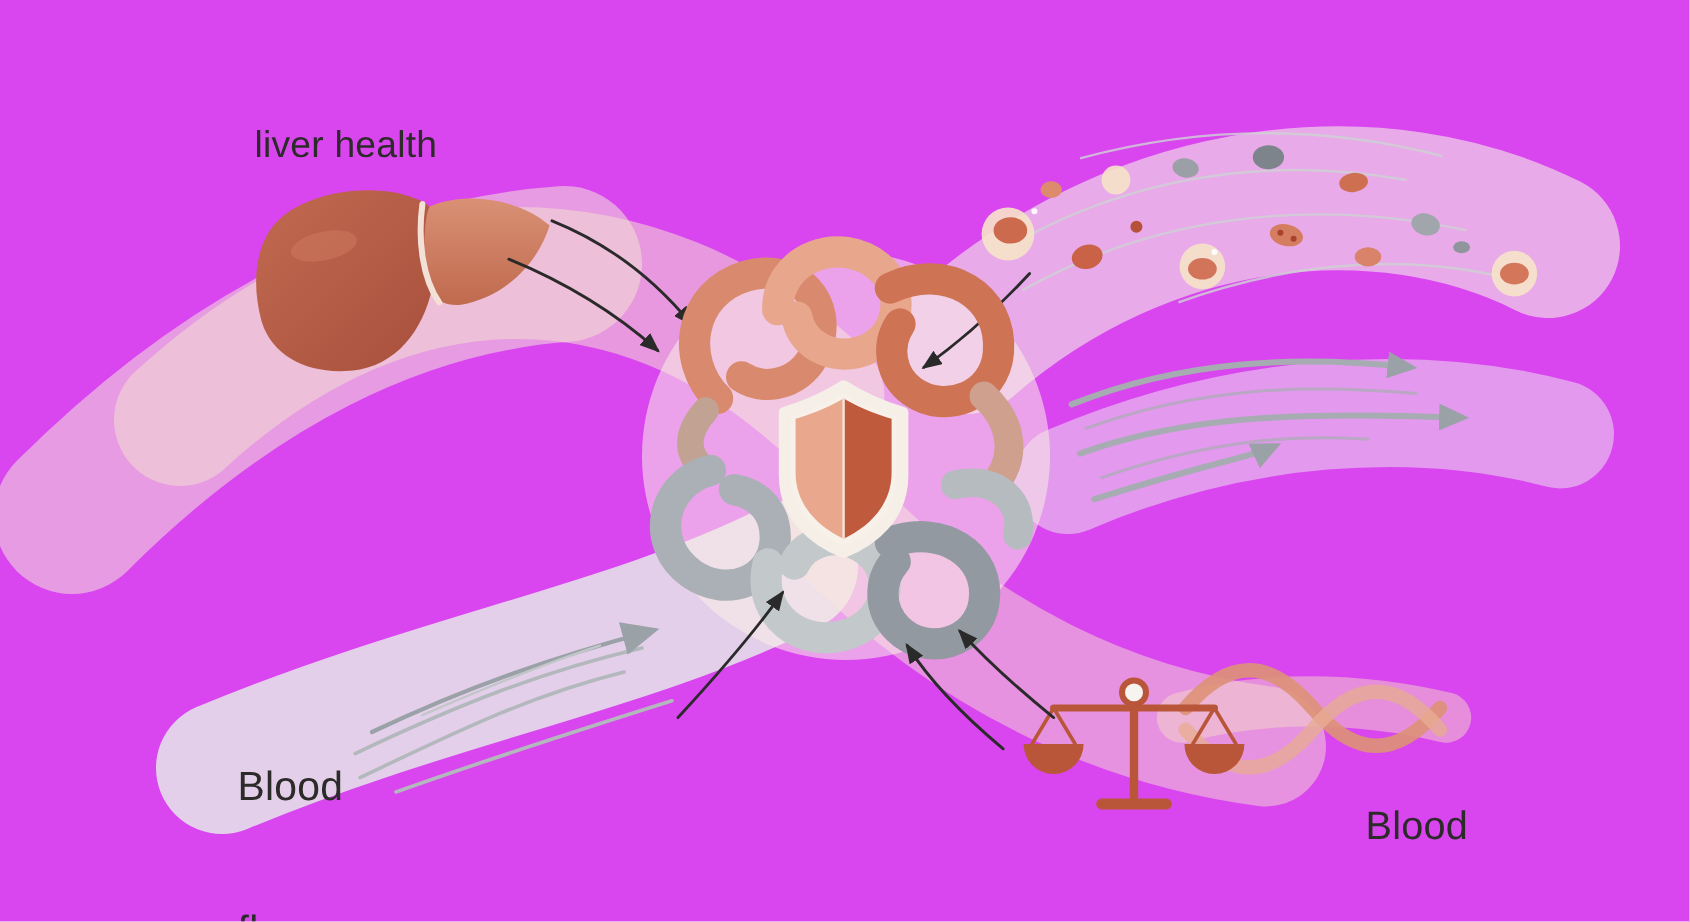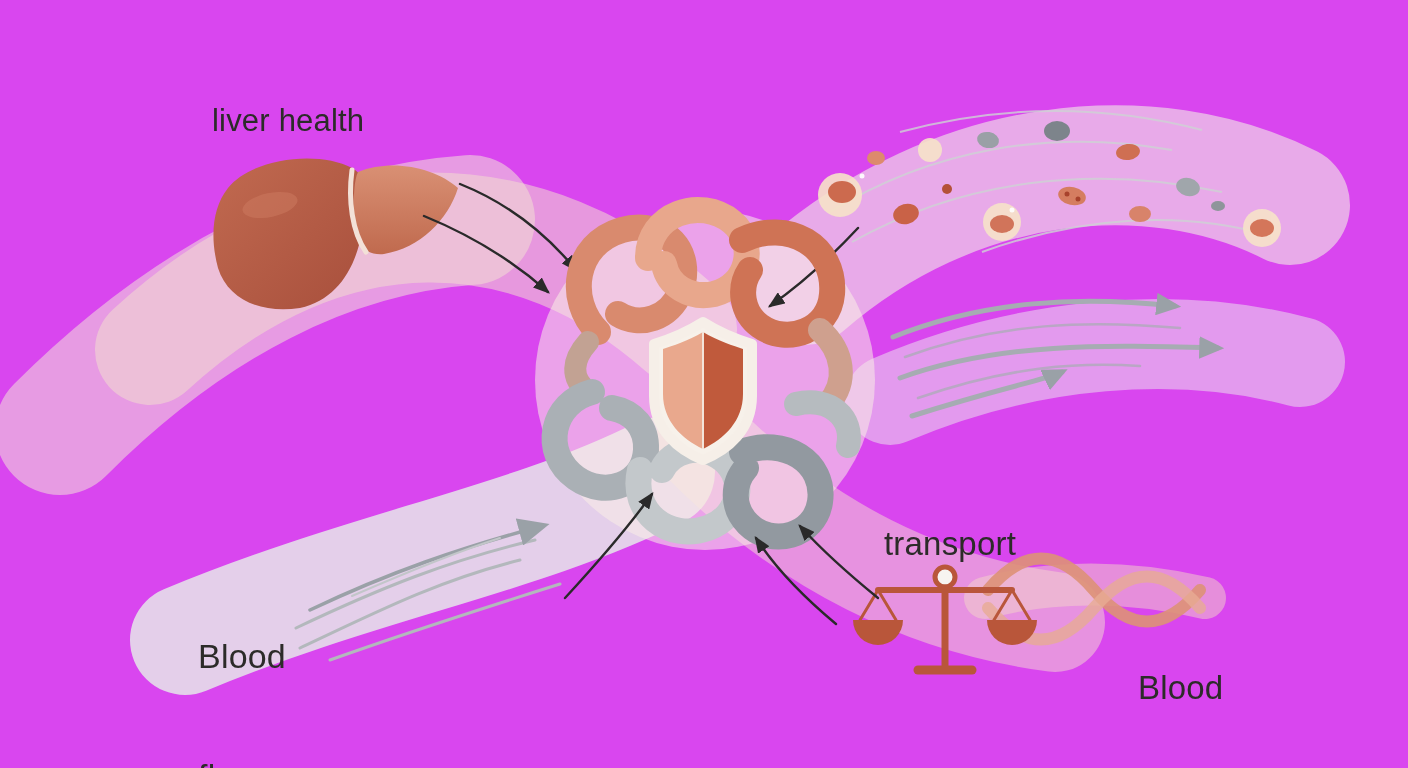--- a/index.html
+++ b/index.html
@@ -187,21 +187,20 @@
   </svg>
 
   <div id="label-liver" class="label">liver health</div>
 
   <div id="label-blood" class="label">
     <span class="line">Blood</span>
     <span class="line">flow</span>
   </div>
 
   <div id="label-nutrient" class="label">
-    <span class="line">transport</span>
   </div>
 
   <div id="label-fluid" class="label">
     <span class="line">Blood</span>
     
   </div>
 
 </div>
 
 </body></html>

